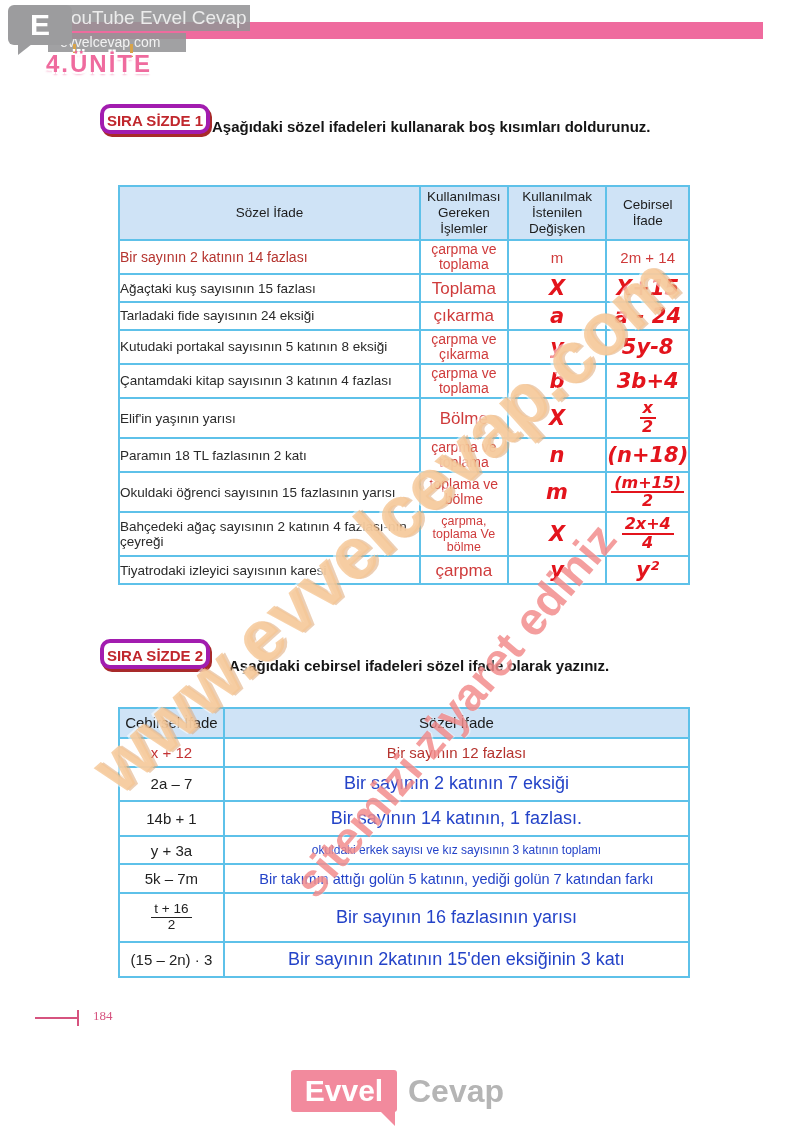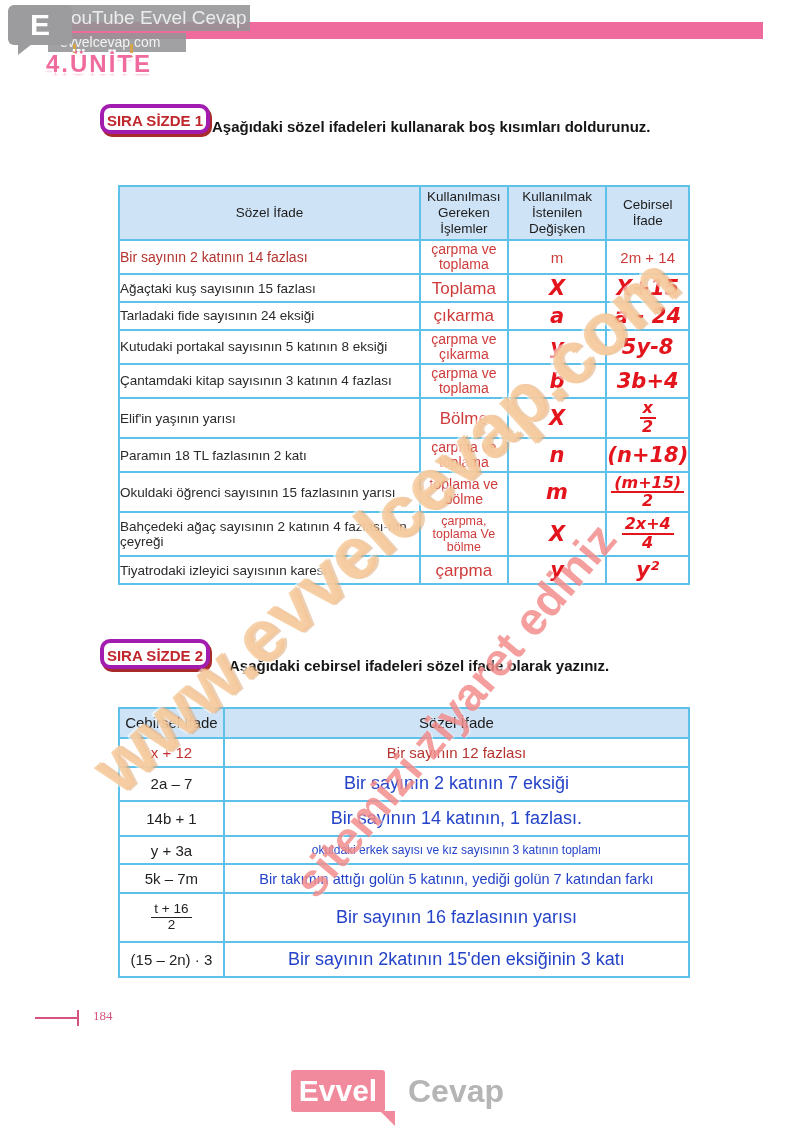--- a/index.html
+++ b/index.html
@@ -69,21 +69,21 @@
          color:rgba(245,198,148,.8);
          text-shadow:-2px -2px 0 rgba(255,255,255,.55), 2px 2px 0 rgba(222,168,118,.55); }
   .wm2 { left:105px; top:685px; width:700px; font-size:46px; line-height:50px; transform:rotate(-50deg);
          color:rgba(240,125,125,.75);
          text-shadow:1px 1px 0 rgba(255,255,255,.4); }
 
   
   .page-line { position:absolute; left:35px; top:1017px; width:43px; height:2px; background:var(--page-pink); }
   .page-tick { position:absolute; left:77px; top:1010px; width:2px; height:16px; background:var(--page-pink); }
   .page-num { position:absolute; left:93px; top:1008px; color:var(--page-pink); font-size:13px;font-family:Liberation Serif, serif; }
-  .evvel-box { position:absolute; left:291px; top:1070px; width:94px; height:42px; background:var(--footer-salmon);
+  .evvel-box { position:absolute; left:291px; top:1070px; width:106px; height:42px; background:var(--footer-salmon);
                border-radius:3px; color:#fff; font-weight:bold; font-size:30px; text-align:center; line-height:42px; }
   .evvel-tail { position:absolute; left:380px; top:1111px; width:0; height:0;
                 border-top:15px solid var(--footer-salmon); border-left:15px solid transparent; }
   .cevap-text { position:absolute; left:408px; top:1073px; color:var(--footer-gray); font-weight:bold; font-size:32px; }
 </style>
 </head>
 <body>
 
 <div class="page">
 

